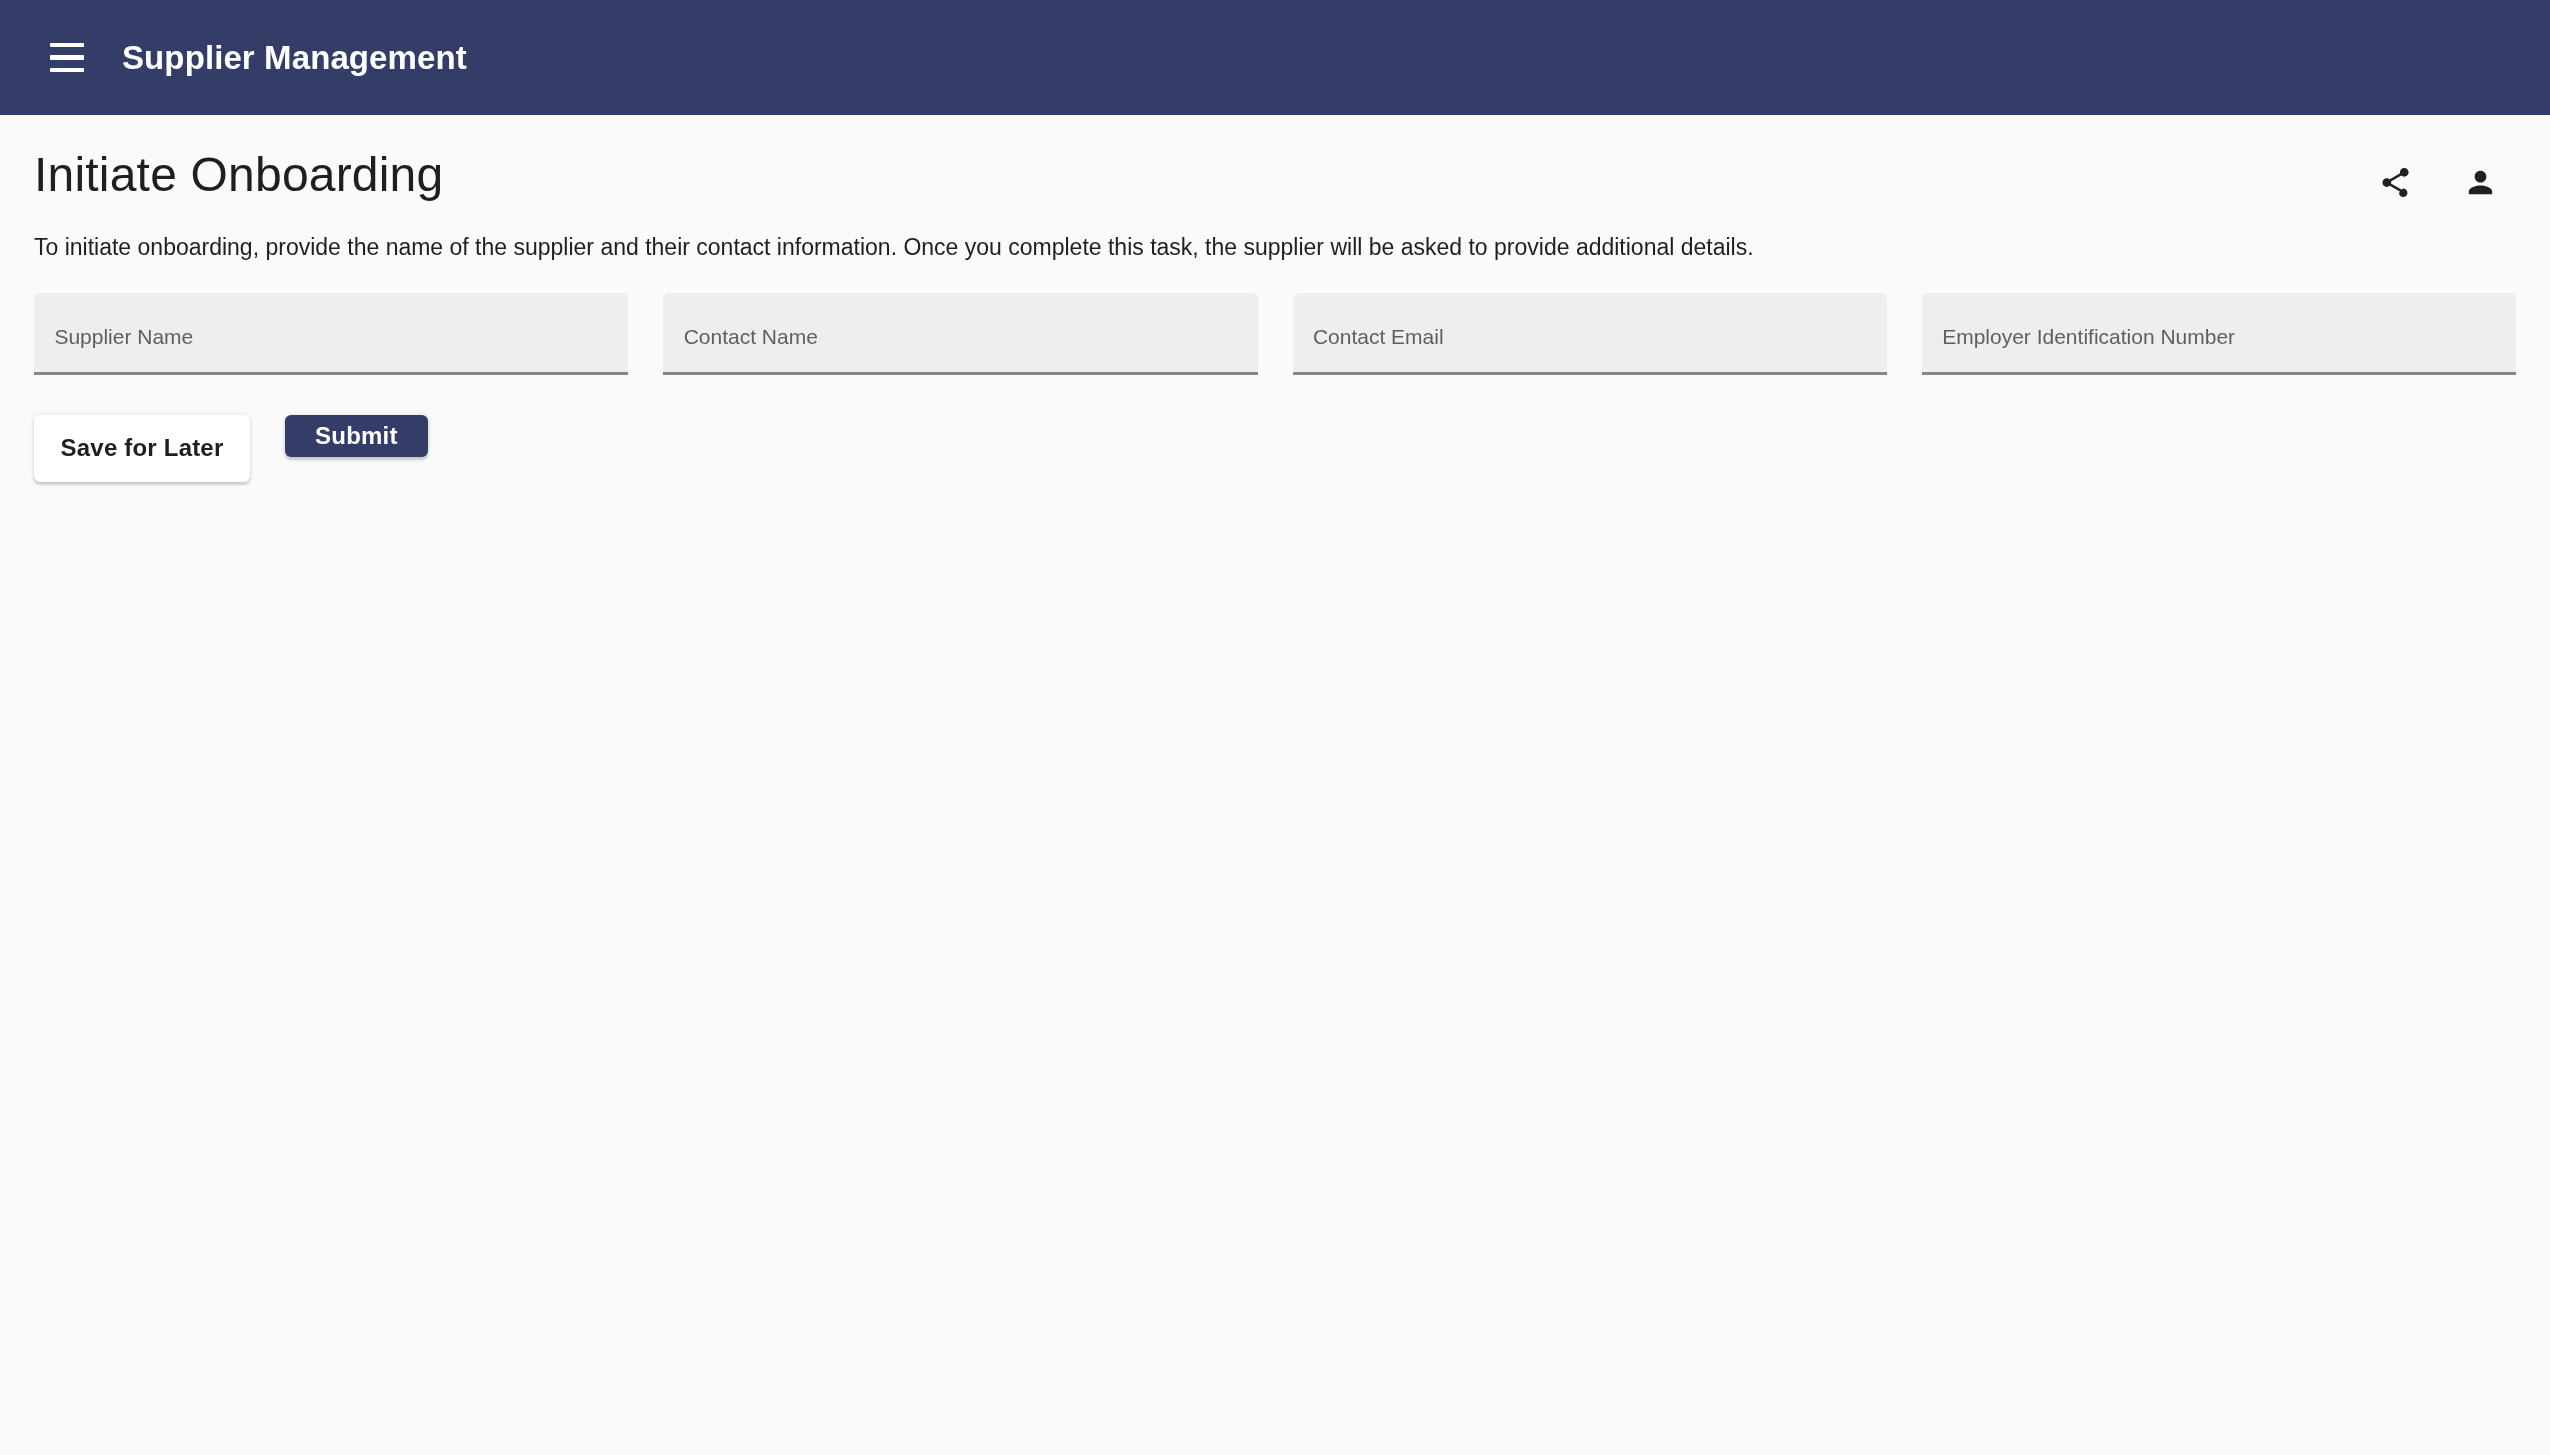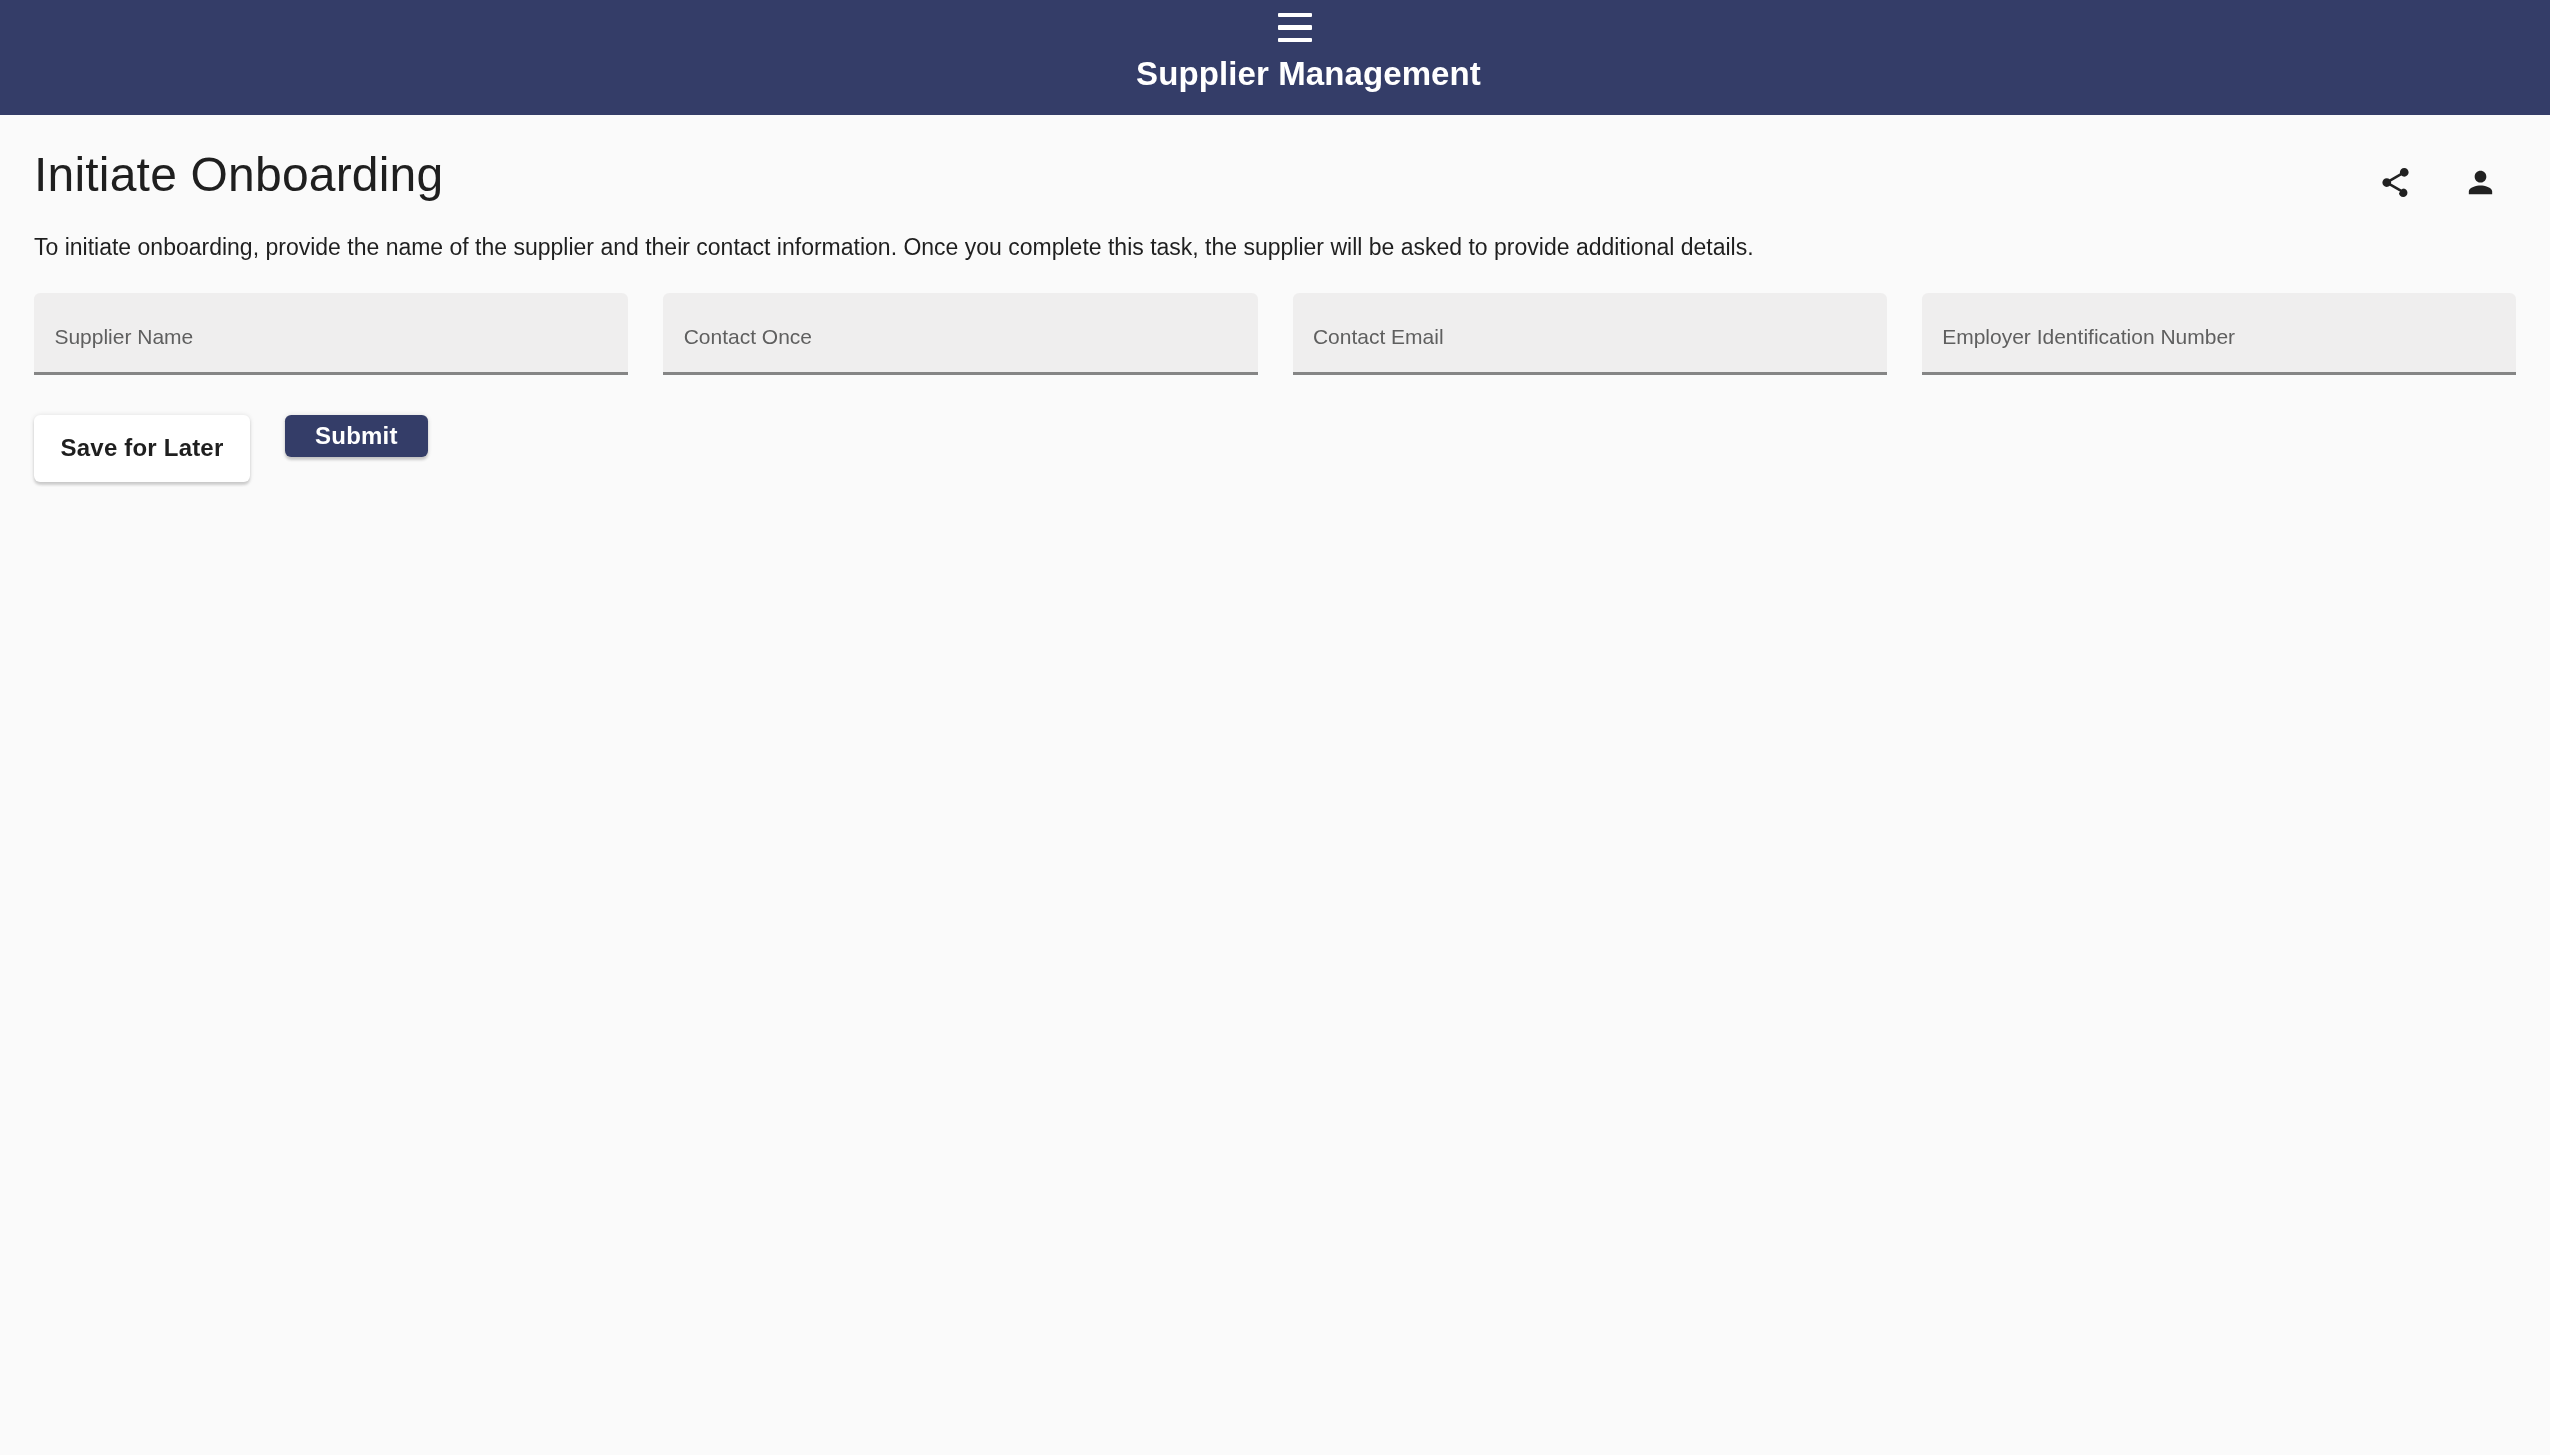--- a/index.html
+++ b/index.html
@@ -16,21 +16,20 @@
   }
 
   
   .appbar {
     height: 115px;
     background: #343d68;
     display: flex;
     align-items: center;
     padding: 0 0 0 39px;
     box-sizing: border-box;
-    flex-direction: column;
   }
   .menu-button {
     width: 55px;
     height: 55px;
     display: flex;
     flex-direction: column;
     justify-content: center;
     align-items: center;
     gap: 8px;
     cursor: pointer;
@@ -208,21 +207,21 @@
   <p class="page-desc">To initiate onboarding, provide the name of the supplier and their contact information. Once you complete this task, the supplier will be asked to provide additional details.</p>
 
   <form class="form-grid">
 
     <div class="text-field">
       <span class="field-label">Supplier Name</span>
       <input type="text" placeholder="" style="">
     </div>
 
     <div class="text-field">
-      <span class="field-label">Contact Once</span>
+      <span class="field-label">Contact Name</span>
       <input type="text" placeholder="" style="">
     </div>
 
     <div class="text-field">
       <span class="field-label">Contact Email</span>
       <input type="text" placeholder="" style="">
     </div>
 
     <div class="text-field">
       <span class="field-label">Employer Identification Number</span>

